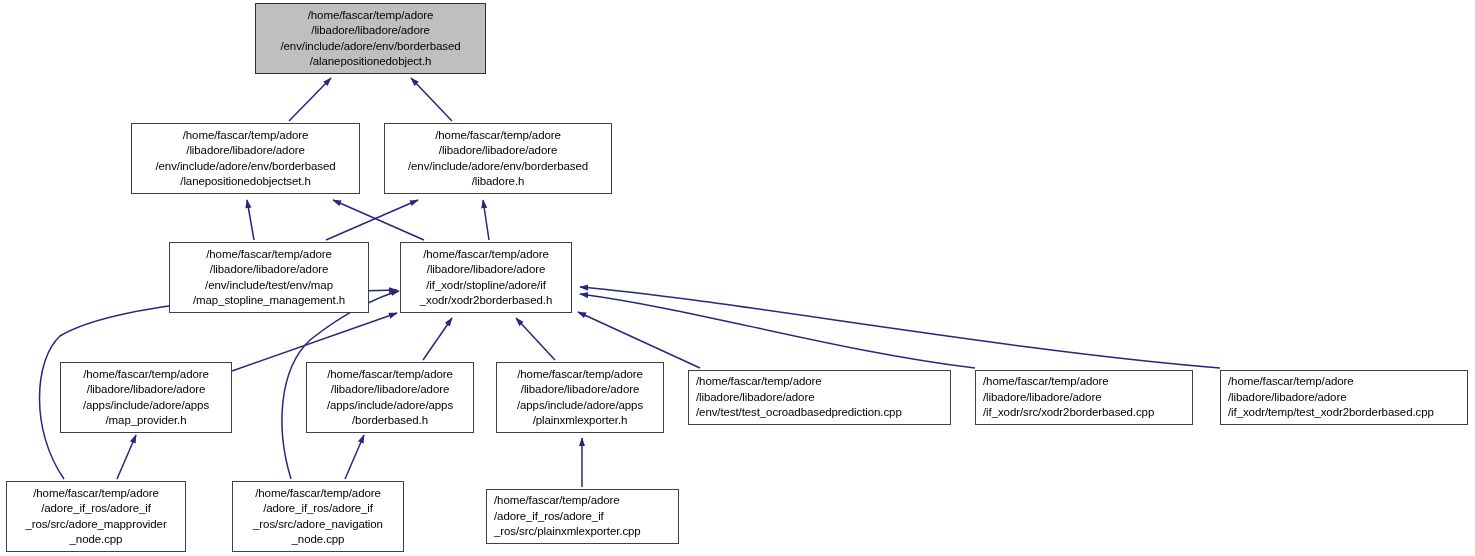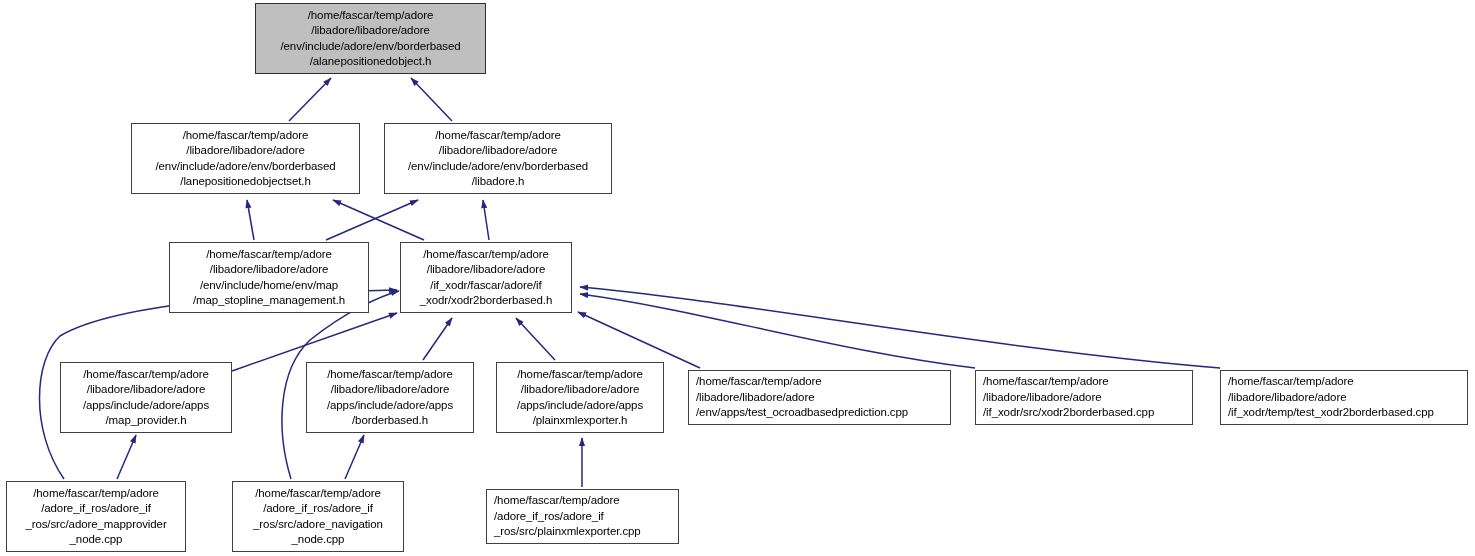--- a/index.html
+++ b/index.html
@@ -118,28 +118,28 @@
   <div class="gnode" style="left:384px; top:123px; width:228px; height:71px;">
     <span class="nline">/home/fascar/temp/adore</span>
     <span class="nline">/libadore/libadore/adore</span>
     <span class="nline">/env/include/adore/env/borderbased</span>
     <span class="nline">/libadore.h</span>
   </div>
 
   <div class="gnode" style="left:169px; top:242px; width:200px; height:71px;">
     <span class="nline">/home/fascar/temp/adore</span>
     <span class="nline">/libadore/libadore/adore</span>
-    <span class="nline">/env/include/home/env/map</span>
+    <span class="nline">/env/include/test/env/map</span>
     <span class="nline">/map_stopline_management.h</span>
   </div>
 
   <div class="gnode" style="left:400px; top:242px; width:172px; height:71px;">
     <span class="nline">/home/fascar/temp/adore</span>
     <span class="nline">/libadore/libadore/adore</span>
-    <span class="nline">/if_xodr/fascar/adore/if</span>
+    <span class="nline">/if_xodr/stopline/adore/if</span>
     <span class="nline">_xodr/xodr2borderbased.h</span>
   </div>
 
   <div class="gnode" style="left:60px; top:362px; width:172px; height:71px;">
     <span class="nline">/home/fascar/temp/adore</span>
     <span class="nline">/libadore/libadore/adore</span>
     <span class="nline">/apps/include/adore/apps</span>
     <span class="nline">/map_provider.h</span>
   </div>
 
@@ -153,21 +153,21 @@
   <div class="gnode" style="left:496px; top:362px; width:168px; height:71px;">
     <span class="nline">/home/fascar/temp/adore</span>
     <span class="nline">/libadore/libadore/adore</span>
     <span class="nline">/apps/include/adore/apps</span>
     <span class="nline">/plainxmlexporter.h</span>
   </div>
 
   <div class="gnode" style="left:688px; top:370px; width:263px; height:55px; align-items:flex-start; padding-left:7px;">
     <span class="nline">/home/fascar/temp/adore</span>
     <span class="nline">/libadore/libadore/adore</span>
-    <span class="nline">/env/apps/test_ocroadbasedprediction.cpp</span>
+    <span class="nline">/env/test/test_ocroadbasedprediction.cpp</span>
   </div>
 
   <div class="gnode" style="left:975px; top:370px; width:218px; height:55px; align-items:flex-start; padding-left:7px;">
     <span class="nline">/home/fascar/temp/adore</span>
     <span class="nline">/libadore/libadore/adore</span>
     <span class="nline">/if_xodr/src/xodr2borderbased.cpp</span>
   </div>
 
   <div class="gnode" style="left:1220px; top:370px; width:248px; height:55px; align-items:flex-start; padding-left:7px;">
     <span class="nline">/home/fascar/temp/adore</span>

